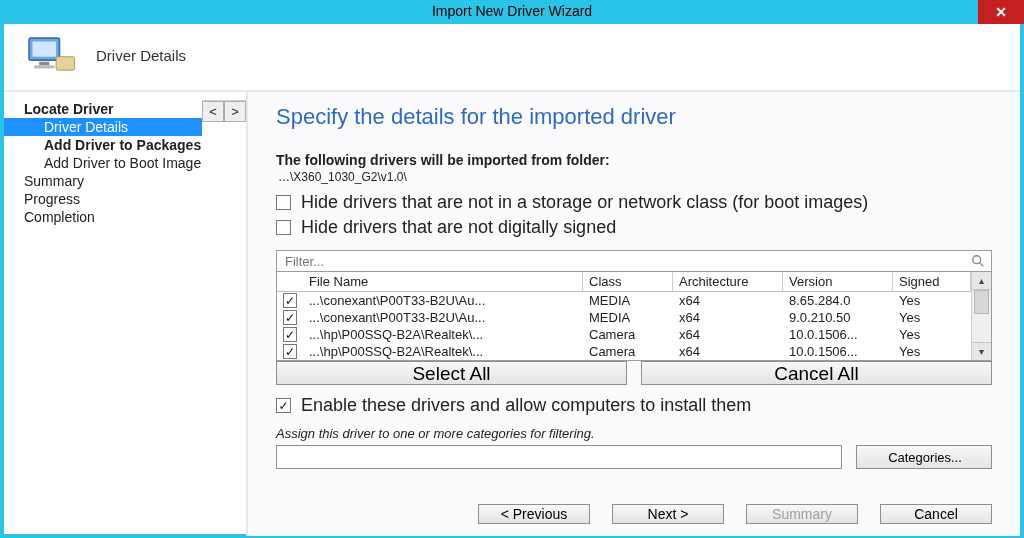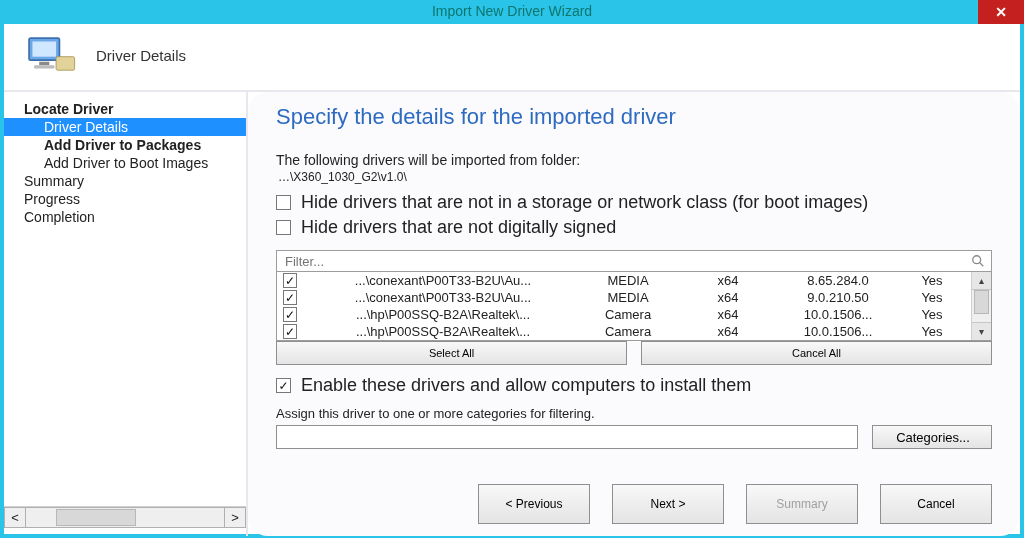--- a/index.html
+++ b/index.html
@@ -3,50 +3,50 @@
 <meta charset="utf-8">
 <style>
   * { box-sizing: border-box; }
   html, body { margin: 0; padding: 0; font-family: "Segoe UI", Tahoma, Arial, sans-serif; font-size: 13px; color: #222; }
   .window {
     width: 1024px; height: 538px; background: #fff; position: relative;
     border: 4px solid #29c4e8; border-top-width: 24px;
   }
   .titlebar-title {
     position: absolute; top: -21px; left: 0; right: 0; text-align: center;
-    font-size: 14px; color: #0f766e;
+    font-size: 14px; color: #000000;
   }
   .close-btn {
     position: absolute; top: -24px; right: -4px; width: 46px; height: 24px;
     background: #c42020; color: #fff; display: flex; align-items: center; justify-content: center;
     font-weight: bold; font-size: 14px; cursor: pointer;
   }
   .header-band {
     display: flex; align-items: center; gap: 18px; padding: 10px 20px 14px 20px;
     border-bottom: 2px solid #e7e7ee;
   }
   .header-icon svg { width: 54px; height: 42px; display: block; }
   .header-title { font-size: 15px; color: #333; }
   .body { display: flex; height: calc(100% - 66px); }
   .sidebar {
     width: 244px; min-width: 244px; border-right: 2px solid #e7e7ee;
-    padding: 8px 0 8px 0; position: relative; display: flex; flex-direction: column;
+    padding: 8px 0 8px 0; position: relative; display: flex; flex-direction: row;
   }
   .nav-list { flex: 1; overflow: hidden; }
   .nav-item { padding: 1px 10px 1px 20px; white-space: nowrap; cursor: pointer; font-size: 14px; }
   .nav-item.indent { padding-left: 40px; }
   .nav-item.bold { font-weight: 700; }
   .nav-item.selected { background: #1e90ff; color: #fff; }
   .hscroll { height: 22px; border-top: 1px solid #d0d0d0; display: flex; align-items: stretch; }
   .hbtn { width: 22px; display: flex; align-items: center; justify-content: center; border: 1px solid #b0b0b0; background: #efefef; cursor: pointer; }
   .htrack { flex: 1; background: #efefef; position: relative; border-top: 1px solid #b0b0b0; border-bottom: 1px solid #b0b0b0; }
   .hthumb { position: absolute; left: 30px; top: 1px; bottom: 1px; width: 80px; background: #d8d8d8; border: 1px solid #b7b7b7; }
-  .main { flex: 1; padding: 10px 28px 0 28px; position: relative; background: #fbfbfe; border-radius: 20px; }
+  .main { flex: 1; padding: 10px 28px 0 28px; position: relative; background: #fbfbfe; }
   .page-heading { color: #2e6bc0; font-size: 22px; margin: 2px 0 22px 0; }
-  .intro { font-size: 14px; }
+  .intro { font-size: 14px; font-weight: bold; }
   .folder-path { font-size: 12px; margin: 2px 0 8px 2px; }
   .cb-row { display: flex; align-items: center; gap: 10px; font-size: 18px; margin: 4px 0; }
   .cb-box { width: 15px; height: 15px; border: 1px solid #777; background: #fff; display: inline-flex; align-items: center; justify-content: center; cursor: pointer; }
   .cb-box.checked::after { content: "✓"; font-size: 12px; line-height: 1; color: #111; }
   .list-panel { margin-top: 12px; }
   .filter-box {
     display: flex; align-items: center; border: 1px solid #9c9c9c; background: #fff; padding: 0 6px;
     height: 22px;
   }
   .filter-box input { flex: 1; border: none; outline: none; font-size: 13px; color: #6d28d9; background: transparent; }
@@ -58,41 +58,41 @@
   .grid-head .gh {
     padding: 2px 6px; font-size: 13px; border-right: 1px solid #cfcfcf; border-bottom: 1px solid #bcbcbc;
     background: #fff;
   }
   .gh-check { width: 26px; border-bottom: 1px solid #bcbcbc; background: #fff; }
   .gh-name { flex: 1; }
   .gh-class { width: 90px; }
   .gh-arch { width: 110px; }
   .gh-ver { width: 110px; }
   .gh-sign { width: 78px; border-right: none; }
-  .grid-row .gc { padding: 1px 6px; font-size: 13px; white-space: nowrap; overflow: hidden; text-overflow: ellipsis; text-align: center; }
+  .grid-row .gc { padding: 1px 6px; font-size: 13px; white-space: nowrap; overflow: hidden; text-overflow: ellipsis; }
   .gc-check { width: 26px; display: flex; align-items: center; justify-content: center; }
   .gc-name { flex: 1; }
   .gc-class { width: 90px; }
   .gc-arch { width: 110px; }
   .gc-ver { width: 110px; }
   .gc-sign { width: 78px; }
   .vscroll { width: 20px; background: #efefef; border-left: 1px solid #cfcfcf; position: relative; }
   .vbtn { height: 18px; display: flex; align-items: center; justify-content: center; background: #e6e6e6; border-bottom: 1px solid #c6c6c6; cursor: pointer; font-size: 10px; color: #444; }
   .vbtn.down { position: absolute; bottom: 0; left: 0; right: 0; border-top: 1px solid #c6c6c6; border-bottom: none; }
   .vthumb { position: absolute; top: 18px; left: 2px; right: 2px; height: 24px; background: #d8d8d8; border: 1px solid #b7b7b7; }
   .btn-row { display: flex; margin-top: 0; }
-  .wide-btn { flex: 1; height: 24px; border: 1px solid #8f8f8f; background: linear-gradient(#f8f8f8,#e4e4e4); cursor: pointer; font-size: 11px; }
+  .wide-btn { flex: 1; height: 24px; border: 1px solid #8f8f8f; background: linear-gradient(#f8f8f8,#e4e4e4); cursor: pointer; font-size: 19px; }
   .wide-btn + .wide-btn { margin-left: 14px; }
   .assign-row { display: flex; gap: 14px; margin-top: 4px; }
   .assign-input { flex: 1; height: 24px; border: 1px solid #8f8f8f; background: #fff; }
-  .std-btn { width: 120px; height: 24px; border: 1px solid #8f8f8f; background: linear-gradient(#f8f8f8,#e4e4e4); cursor: pointer; font-size: 13px; padding-left: 8px; }
+  .std-btn { width: 136px; height: 24px; border: 1px solid #8f8f8f; background: linear-gradient(#f8f8f8,#e4e4e4); cursor: pointer; font-size: 13px; padding-left: 8px; }
   .footer-btns {
     position: absolute; right: 28px; bottom: 12px; display: flex; gap: 22px;
   }
-  .ft-btn { width: 112px; height: 40px; border: 1px solid #8f8f8f; background: linear-gradient(#f8f8f8,#e4e4e4); cursor: pointer; font-size: 12px; }
+  .ft-btn { width: 112px; height: 20px; border: 1px solid #8f8f8f; background: linear-gradient(#f8f8f8,#e4e4e4); cursor: pointer; font-size: 14px; }
   .ft-btn.disabled { color: #a0a0a0; }
 </style>
 </head>
 <body>
 
 <div class="window">
   <div class="titlebar-title">Import New Driver Wizard</div>
   <div class="close-btn">
     <span>✕</span>
   </div>
@@ -150,20 +150,28 @@
           <span class="mag">
             <svg viewBox="0 0 16 16">
                 <circle cx="6.5" cy="6.5" r="4.5" fill="none" stroke="#888" stroke-width="1.5"></circle>
                 <line x1="10" y1="10" x2="14" y2="14" stroke="#888" stroke-width="1.5"></line>
               </svg>
           </span>
         </div>
 
         <div class="grid-wrap">
           <div class="grid">
+            <div class="grid-head">
+              <div class="gh-check"></div>
+              <div class="gh gh-name">File Name</div>
+              <div class="gh gh-class">Class</div>
+              <div class="gh gh-arch">Architecture</div>
+              <div class="gh gh-ver">Version</div>
+              <div class="gh gh-sign">Signed</div>
+            </div>
             <div id="grid-body">
                 <div class="grid-row">
                   <div class="gc gc-check">
                     <span class="cb-box checked"></span>
                   </div>
                   <div class="gc gc-name">...\conexant\P00T33-B2U\Au...</div>
                   <div class="gc gc-class">MEDIA</div>
                   <div class="gc gc-arch">x64</div>
                   <div class="gc gc-ver">8.65.284.0</div>
                   <div class="gc gc-sign">Yes</div>
@@ -211,21 +219,21 @@
           <button class="wide-btn">Select All</button>
           <button class="wide-btn">Cancel All</button>
         </div>
       </div>
 
       <div class="cb-row" style="margin-top:10px;">
         <span class="cb-box checked"></span>
         <span>Enable these drivers and allow computers to install them</span>
       </div>
 
-      <div style="margin-top:10px;">Assign this driver to one or more categories for filtering.</div>
+      <div style="margin-top:10px;font-style:italic;">Assign this driver to one or more categories for filtering.</div>
       <div class="assign-row">
         <input class="assign-input" type="text" style="">
         <button class="std-btn">Categories...</button>
       </div>
 
       <div class="footer-btns">
         <button class="ft-btn">&lt; Previous</button>
         <button class="ft-btn">Next &gt;</button>
         <button class="ft-btn disabled">Summary</button>
         <button class="ft-btn">Cancel</button>

